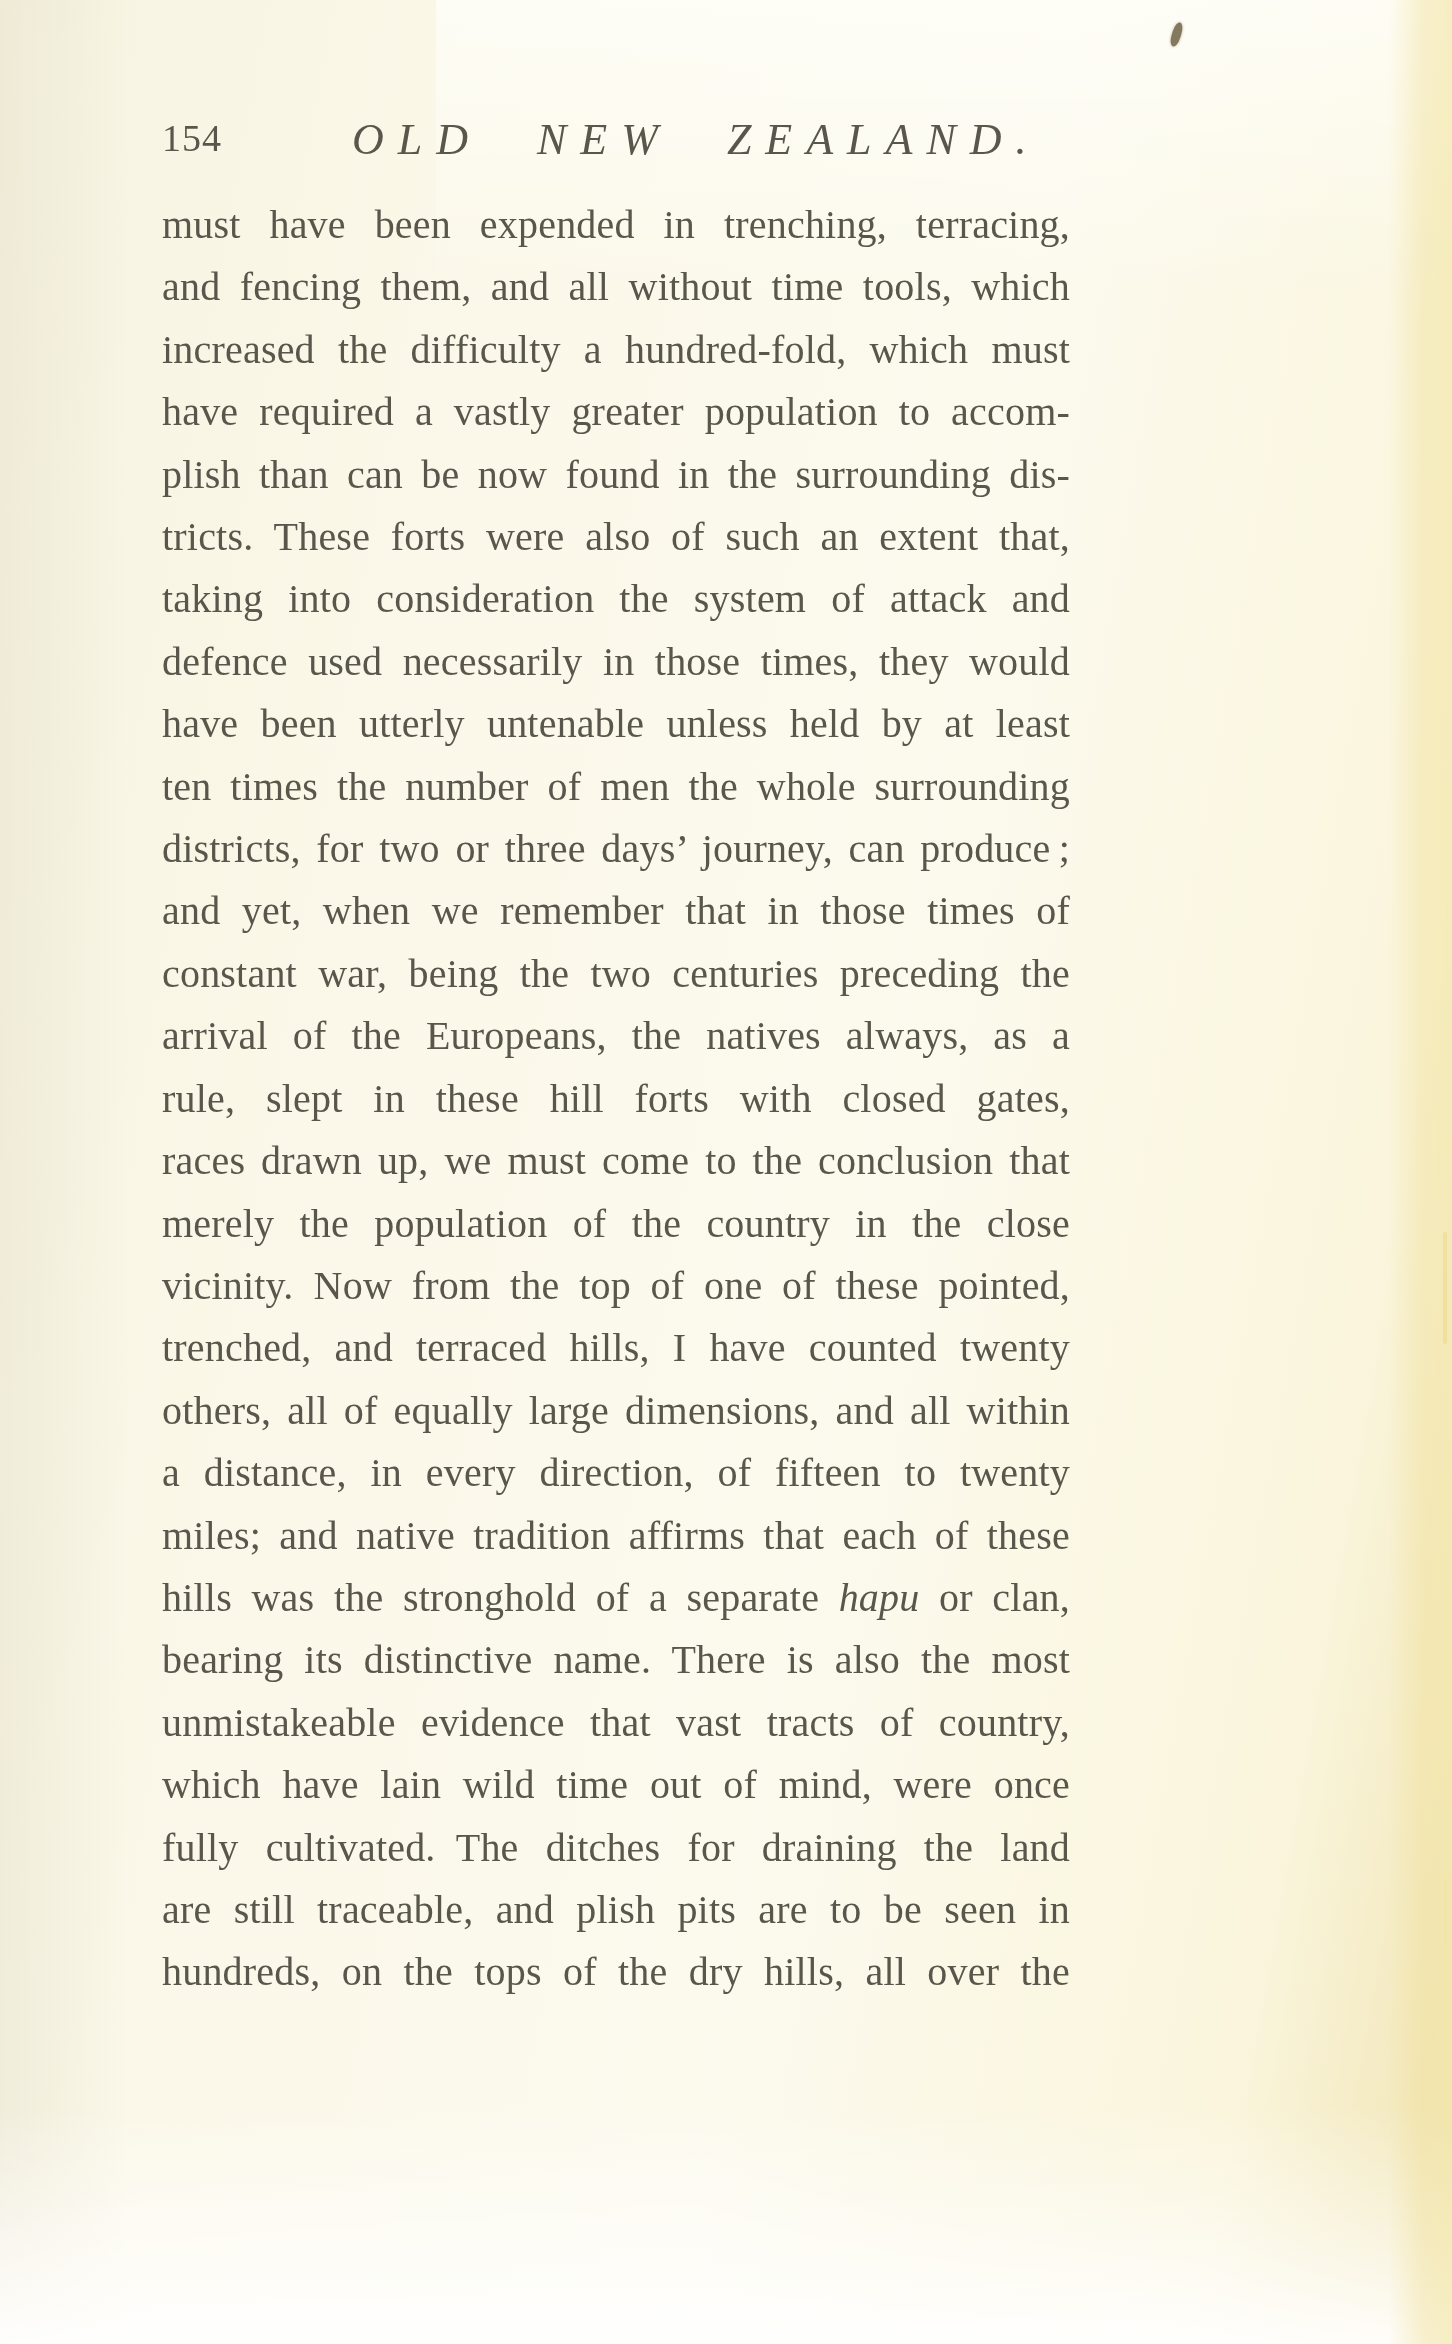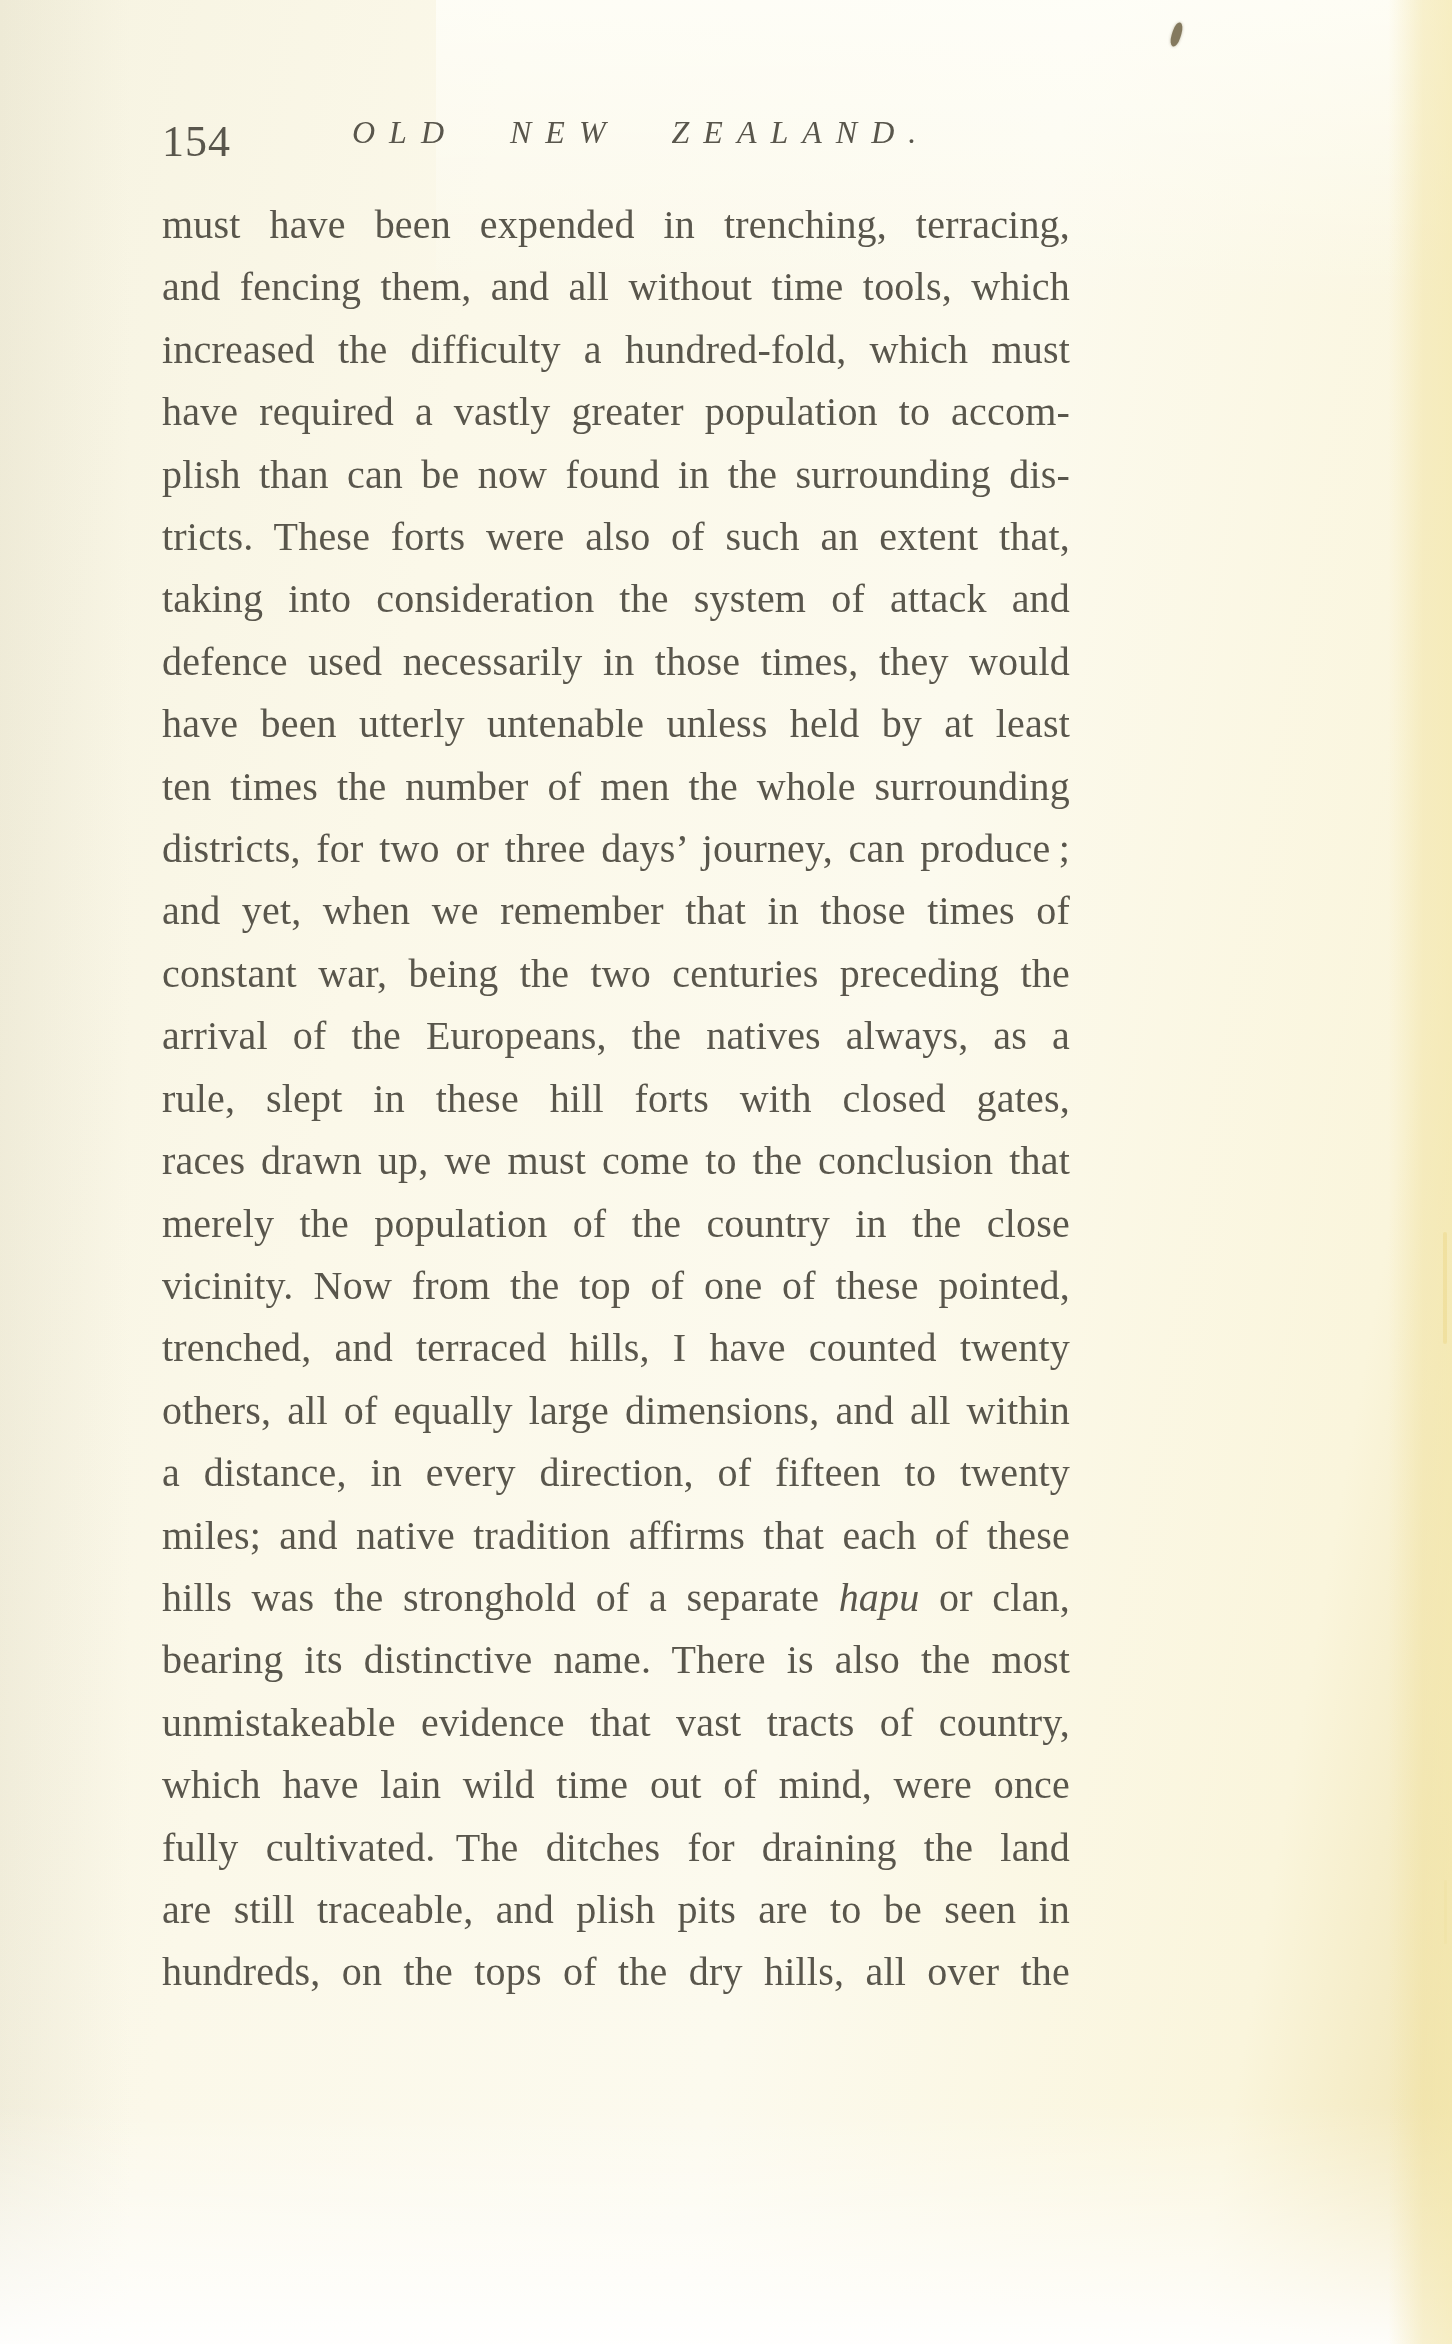--- a/index.html
+++ b/index.html
@@ -58,26 +58,26 @@
     position: absolute; left: 1172px; top: 22px; width: 9px; height: 25px;
     background: #6f6344;
     border-radius: 50% / 42%;
     transform: rotate(17deg);
     opacity: 0.85;
     box-shadow: 0 0 3px rgba(111,99,68,0.55);
   }
   
   .page-number {
     position: absolute; left: 162px; top: 116px;
-    font-size: 44px; letter-spacing: 1px;
+    font-size: 38px; letter-spacing: 1px;
   }
   .running-title {
     position: absolute; left: 352px; top: 114px;
     font-style: italic;
-    font-size: 32px;
+    font-size: 44px;
     letter-spacing: 14px;
     word-spacing: 30px;
     white-space: nowrap;
     text-align: right;
   }
   
   .text-block {
     position: absolute; left: 162px; top: 194px; width: 908px;
   }
   .line {

